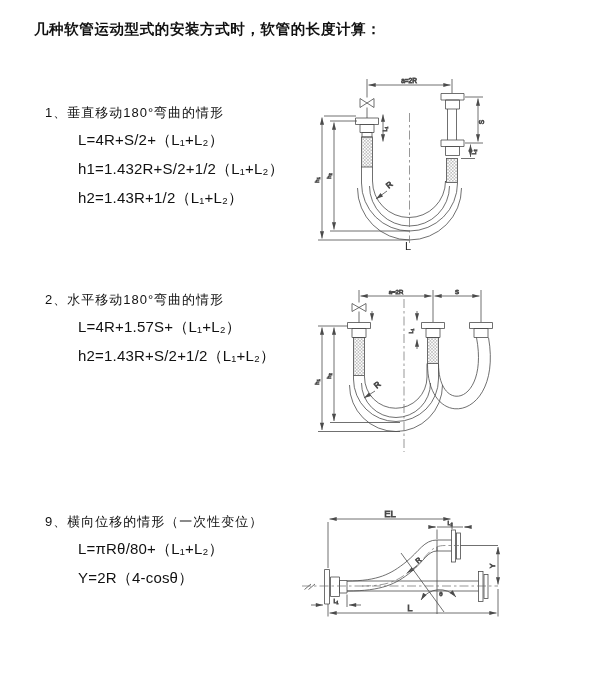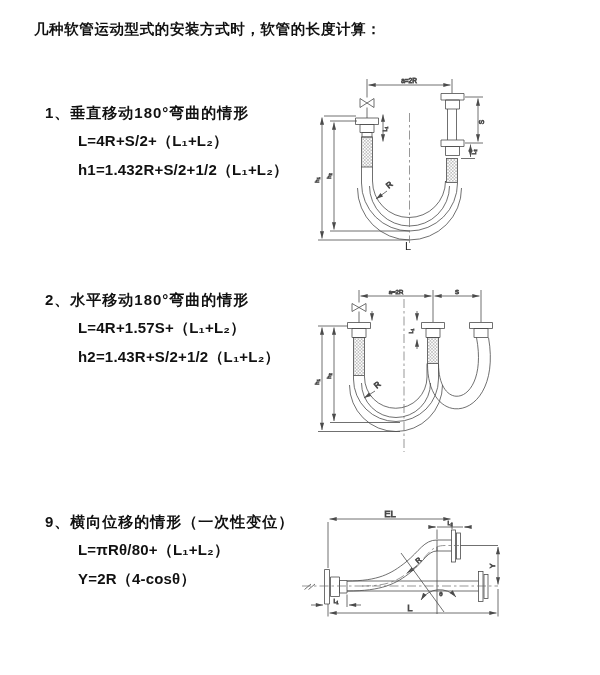--- a/index.html
+++ b/index.html
@@ -1,21 +1,21 @@
 <!DOCTYPE html>
 <html><head>
 <meta charset="utf-8">
 <style>
   html,body{margin:0;padding:0;}
   body{width:600px;height:675px;background:#fff;position:relative;overflow:hidden;
        font-family:"Liberation Sans","DejaVu Sans",sans-serif;color:#111;}
   .title{position:absolute;left:34px;top:20px;font-size:14.5px;font-weight:bold;letter-spacing:.6px;white-space:nowrap;text-align:right;}
   .sec{position:absolute;left:45px;}
-  .heading{font-size:15px;font-weight:bold;letter-spacing:1px;margin:0 0 9px 0;white-space:nowrap;}
-  .formula{font-size:15px;font-weight:bold;letter-spacing:.2px;margin:0 0 10px 33px;white-space:nowrap;}
+  .heading{font-size:13px;font-weight:normal;letter-spacing:1px;margin:0 0 9px 0;white-space:nowrap;}
+  .formula{font-size:15px;font-weight:normal;letter-spacing:.2px;margin:0 0 10px 33px;white-space:nowrap;}
   svg.diag{position:absolute;}
   .ln{stroke:#4b4b4b;stroke-width:.8;fill:none;}
   .cl{stroke:#6b6b6b;stroke-width:.7;fill:none;stroke-dasharray:9 3 2.5 3;}
   .dt{font-size:7px;fill:#222;}
   .mid{text-anchor:middle;}
   .tiny{font-size:5.5px;}
   .f6{font-size:6px;}
   .f65{font-size:6.5px;}
   .f8{font-size:8px;}
   .big{font-size:9.5px;}
@@ -23,20 +23,21 @@
 </style>
 </head>
 <body>
 
 <div class="title">几种软管运动型式的安装方式时，软管的长度计算：</div>
 
 <div class="sec" style="top:104px">
   <div class="heading">1、垂直移动180°弯曲的情形</div>
   <div class="formula">L=4R+S/2+（L₁+L₂）</div>
   <div class="formula">h1=1.432R+S/2+1/2（L₁+L₂）</div>
+  <div class="formula">h2=1.43R+1/2（L₁+L₂）</div>
 </div>
 
 <svg class="diag" style="left:305px;top:70px" width="295" height="185" viewBox="305 70 295 185">
   <defs>
     <marker id="arr1" markerWidth="10" markerHeight="8" refX="9.5" refY="4" orient="auto-start-reverse">
       <path d="M0.5,1.4 L9.5,4 L0.5,6.6 Z" fill="#4b4b4b"></path>
     </marker>
     <pattern id="braid1" width="3.2" height="3.2" patternUnits="userSpaceOnUse">
       <path d="M0,0 L3.2,3.2 M3.2,0 L0,3.2" stroke="#9a9a9a" stroke-width="0.5"></path>
     </pattern>

